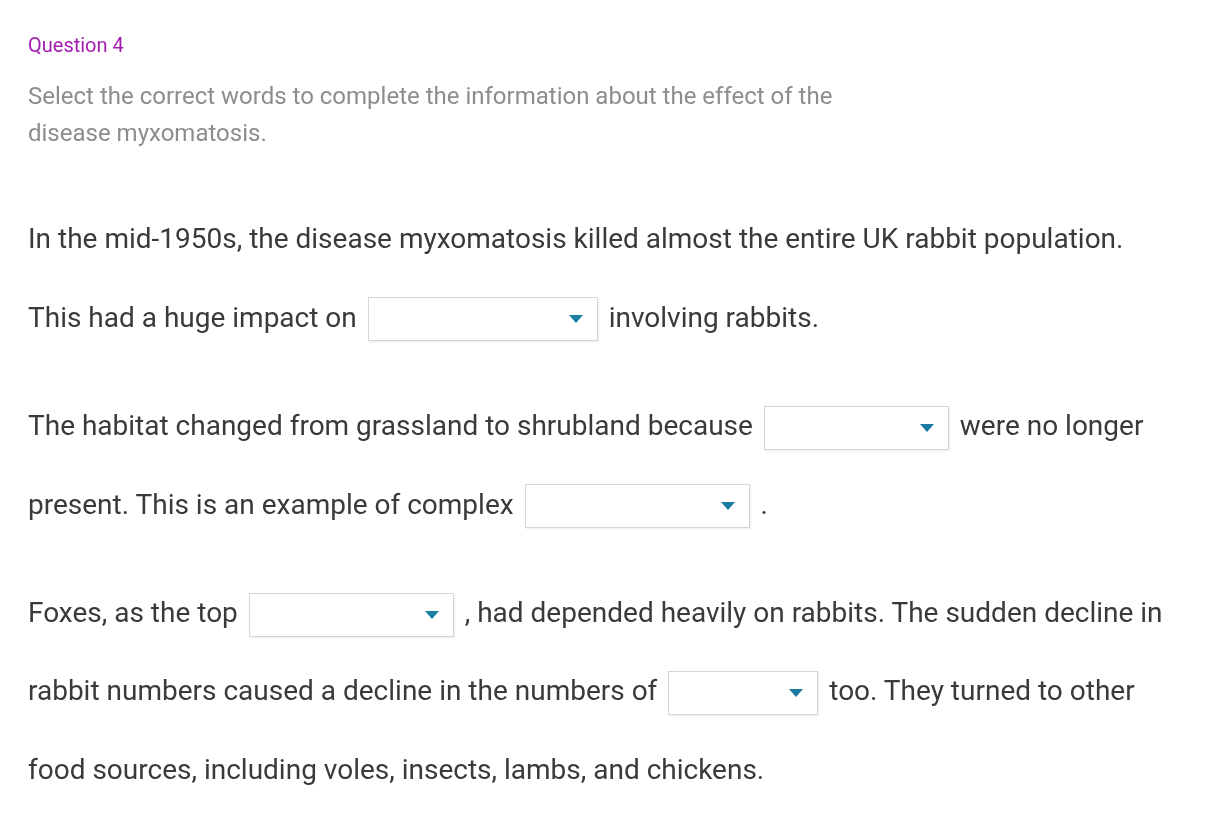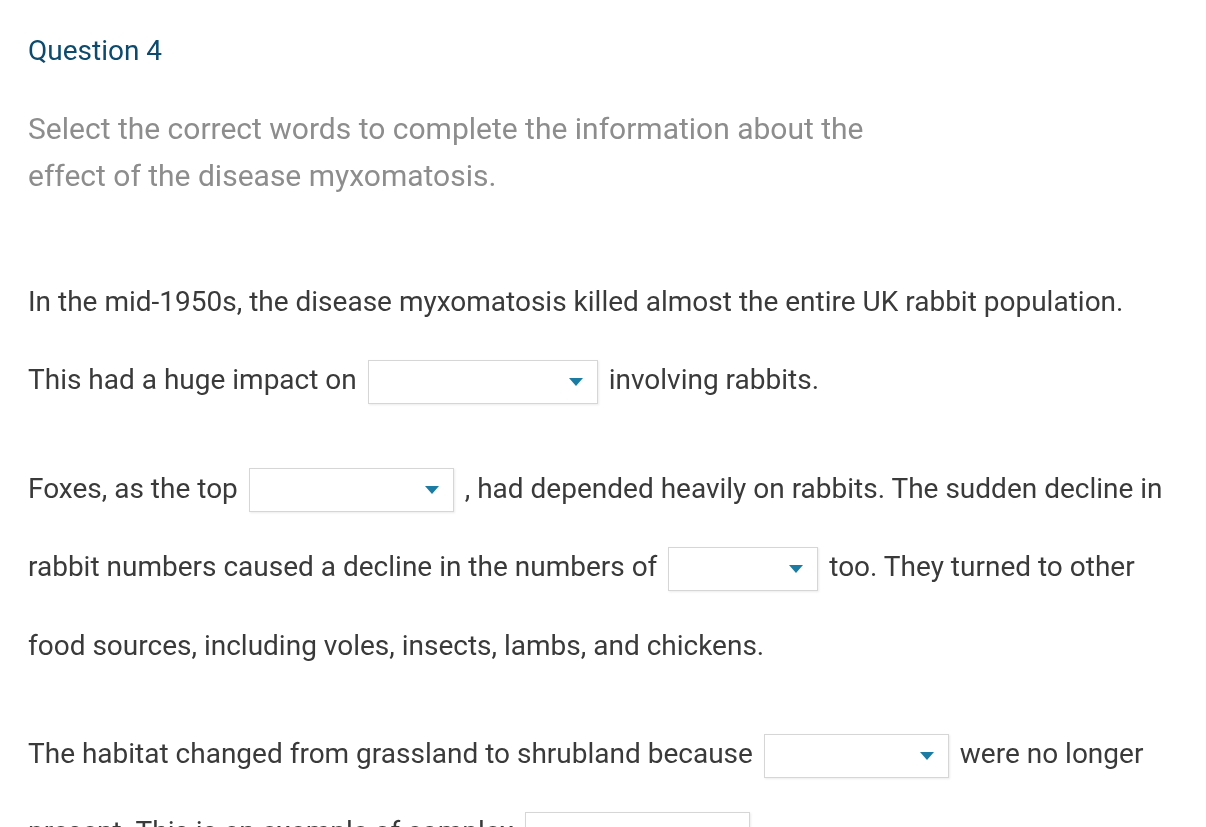--- a/index.html
+++ b/index.html
@@ -9,30 +9,30 @@
     }
     body {
       font-family: -apple-system, BlinkMacSystemFont, "Segoe UI", Roboto, "Helvetica Neue", Arial, sans-serif;
       background: #ffffff;
       padding: 30px 28px;
       font-size: 21px;
       color: #3a3a3a;
       line-height: 1.5;
     }
     .question-title {
-      color: #0c4a6e;
-      font-size: 28px;
+      color: #a21caf;
+      font-size: 20px;
       font-weight: 400;
-      margin-bottom: 34px;
+      margin-bottom: 18px;
     }
     .question-instruction {
       color: #8d8d8d;
-      font-size: 30px;
+      font-size: 24px;
       line-height: 1.55;
-      margin-bottom: 64px;
+      margin-bottom: 48px;
       max-width: 880px;
     }
     .passage {
       color: #3a3a3a;
       font-size: 28px;
     }
     .para {
       line-height: 2.8;
       margin-bottom: 30px;
     }
@@ -75,40 +75,40 @@
   <div class="para">
     <span>In the mid-1950s, the disease myxomatosis killed almost the entire UK rabbit population. This had a huge impact on </span>
     <span class="dropdown dd-w1">
       <span></span>
       <span class="caret"></span>
     </span>
     <span> involving rabbits.</span>
   </div>
 
   <div class="para">
+    <span>The habitat changed from grassland to shrubland because </span>
+    <span class="dropdown dd-w4">
+      <span></span>
+      <span class="caret"></span>
+    </span>
+    <span> were no longer present. This is an example of complex </span>
+    <span class="dropdown dd-w5">
+      <span></span>
+      <span class="caret"></span>
+    </span>
+    <span> .</span>
+  </div>
+
+  <div class="para">
     <span>Foxes, as the top </span>
     <span class="dropdown dd-w2">
       <span></span>
       <span class="caret"></span>
     </span>
     <span> , had depended heavily on rabbits. The sudden decline in rabbit numbers caused a decline in the numbers of </span>
     <span class="dropdown dd-w3">
       <span></span>
       <span class="caret"></span>
     </span>
     <span> too. They turned to other food sources, including voles, insects, lambs, and chickens.</span>
   </div>
 
-  <div class="para">
-    <span>The habitat changed from grassland to shrubland because </span>
-    <span class="dropdown dd-w4">
-      <span></span>
-      <span class="caret"></span>
-    </span>
-    <span> were no longer present. This is an example of complex </span>
-    <span class="dropdown dd-w5">
-      <span></span>
-      <span class="caret"></span>
-    </span>
-    <span> .</span>
-  </div>
-
 </div>
 
 </body></html>

